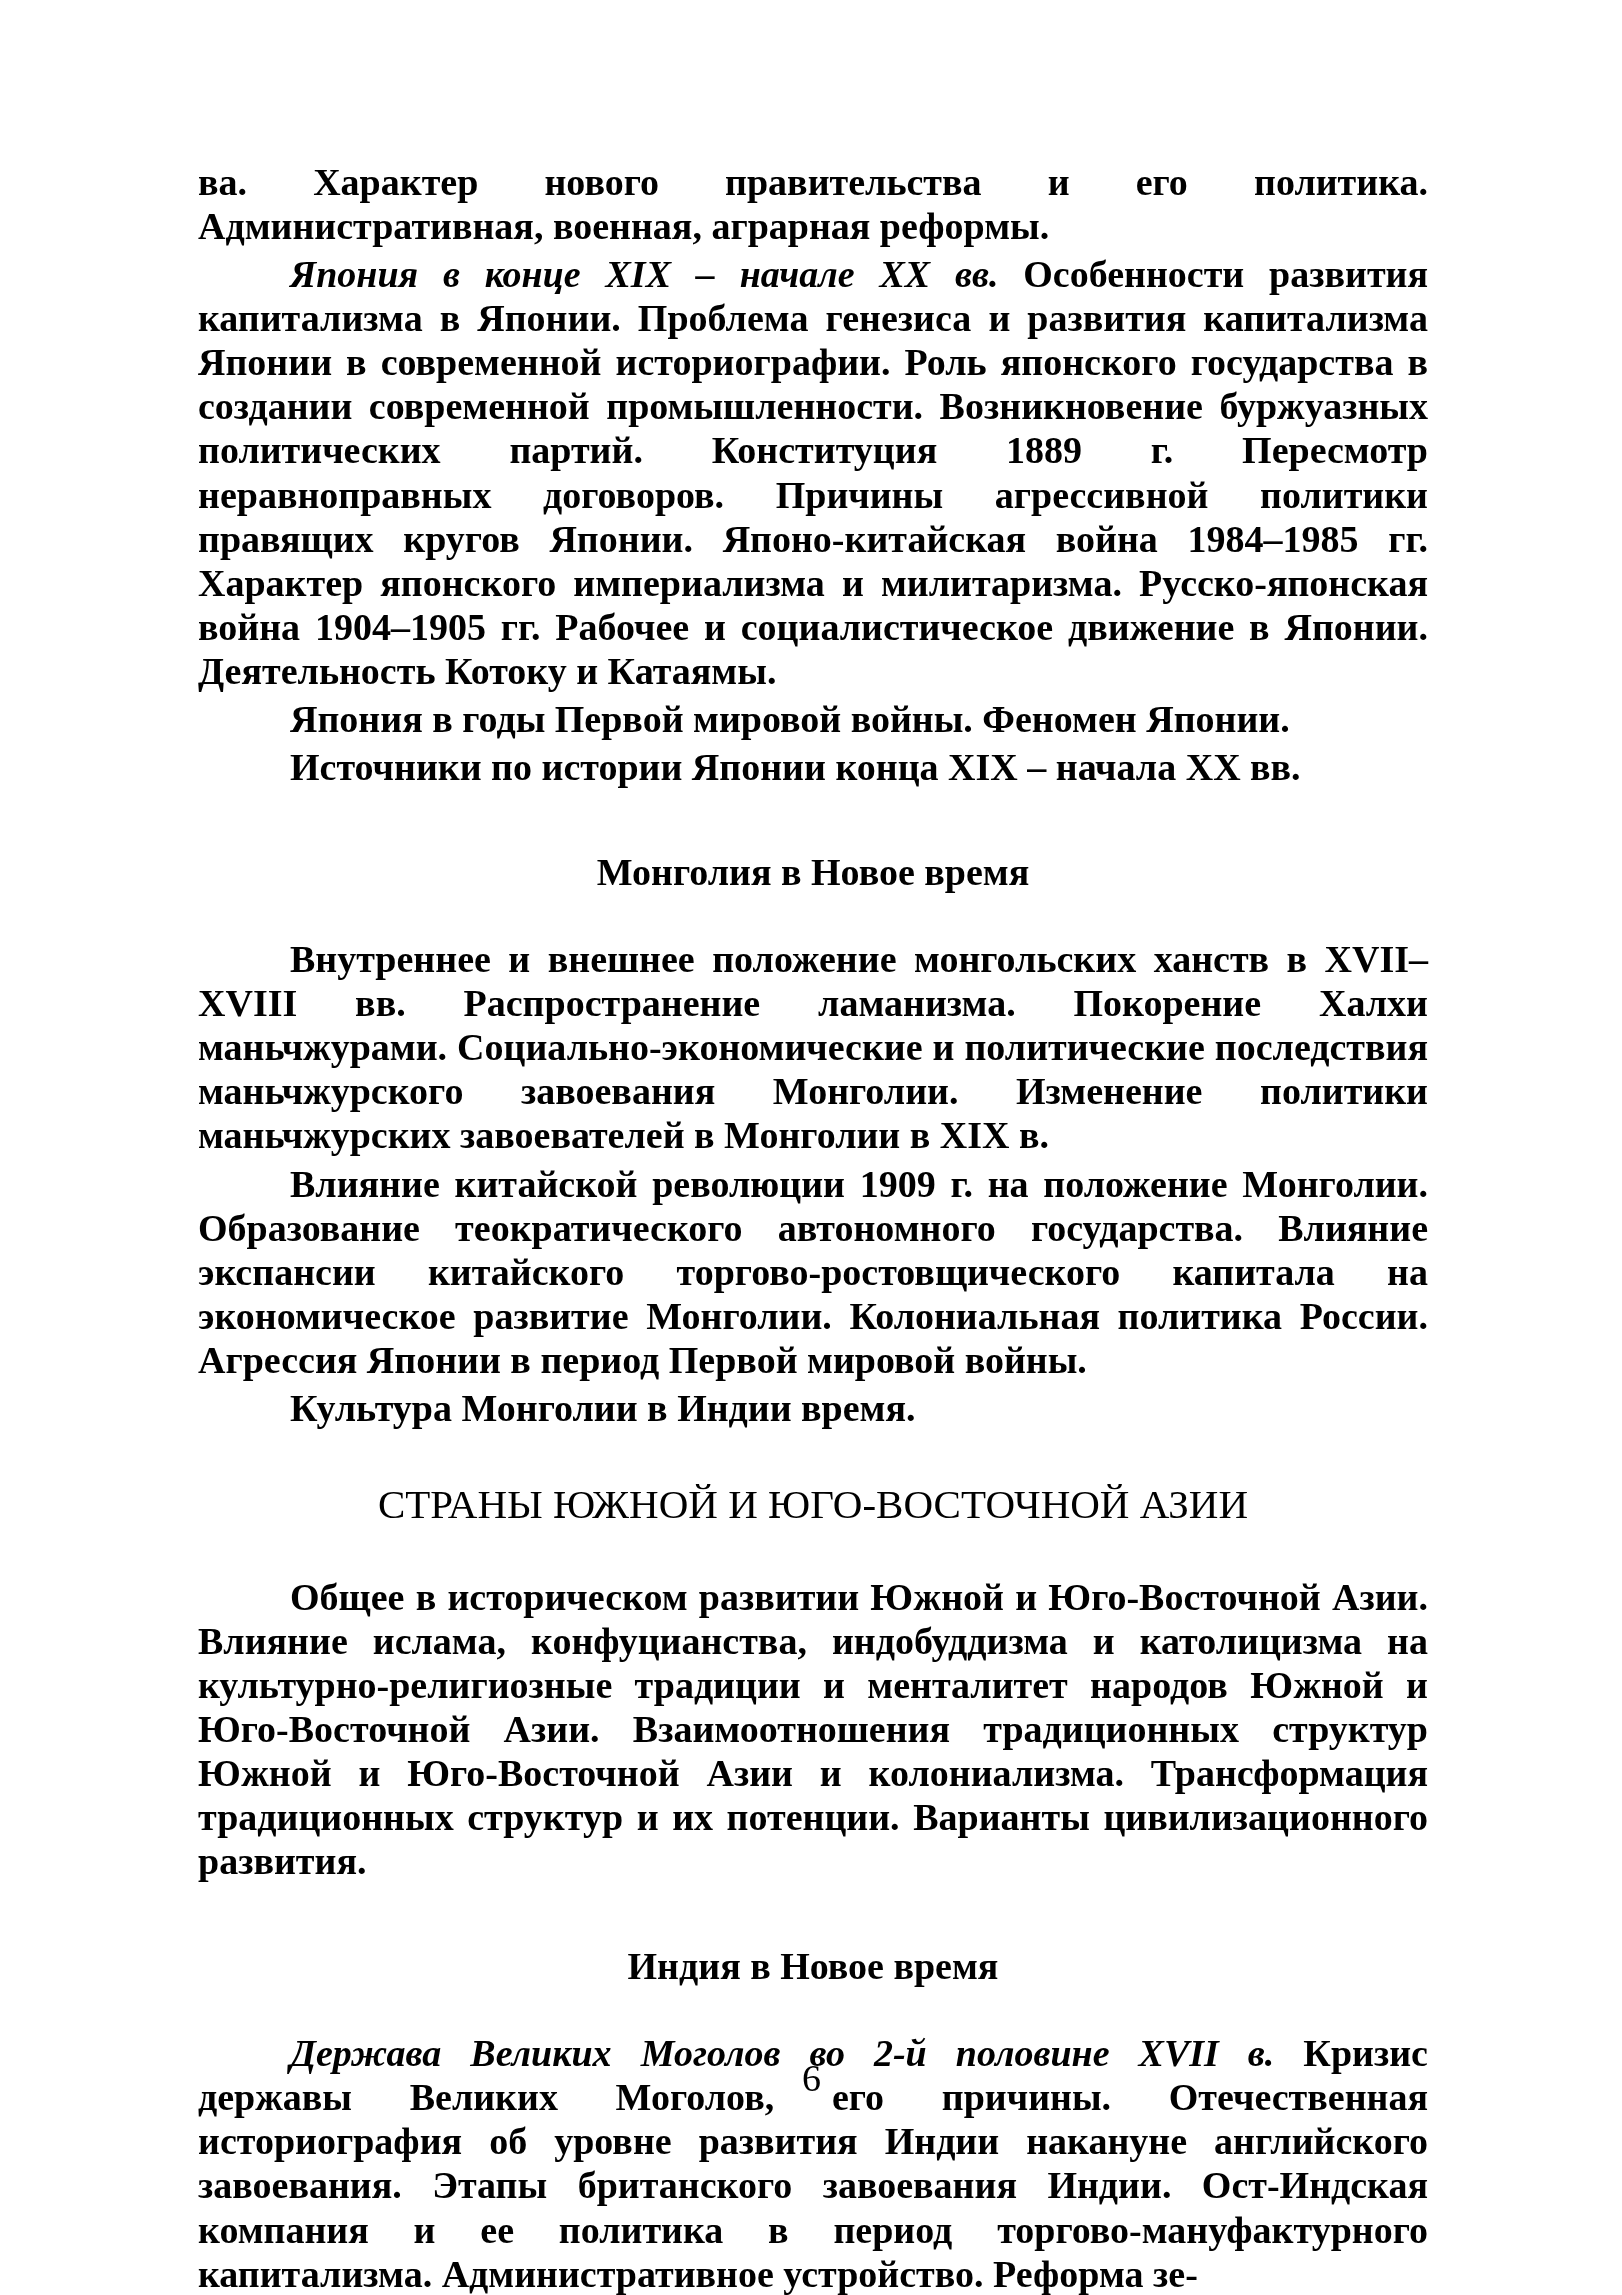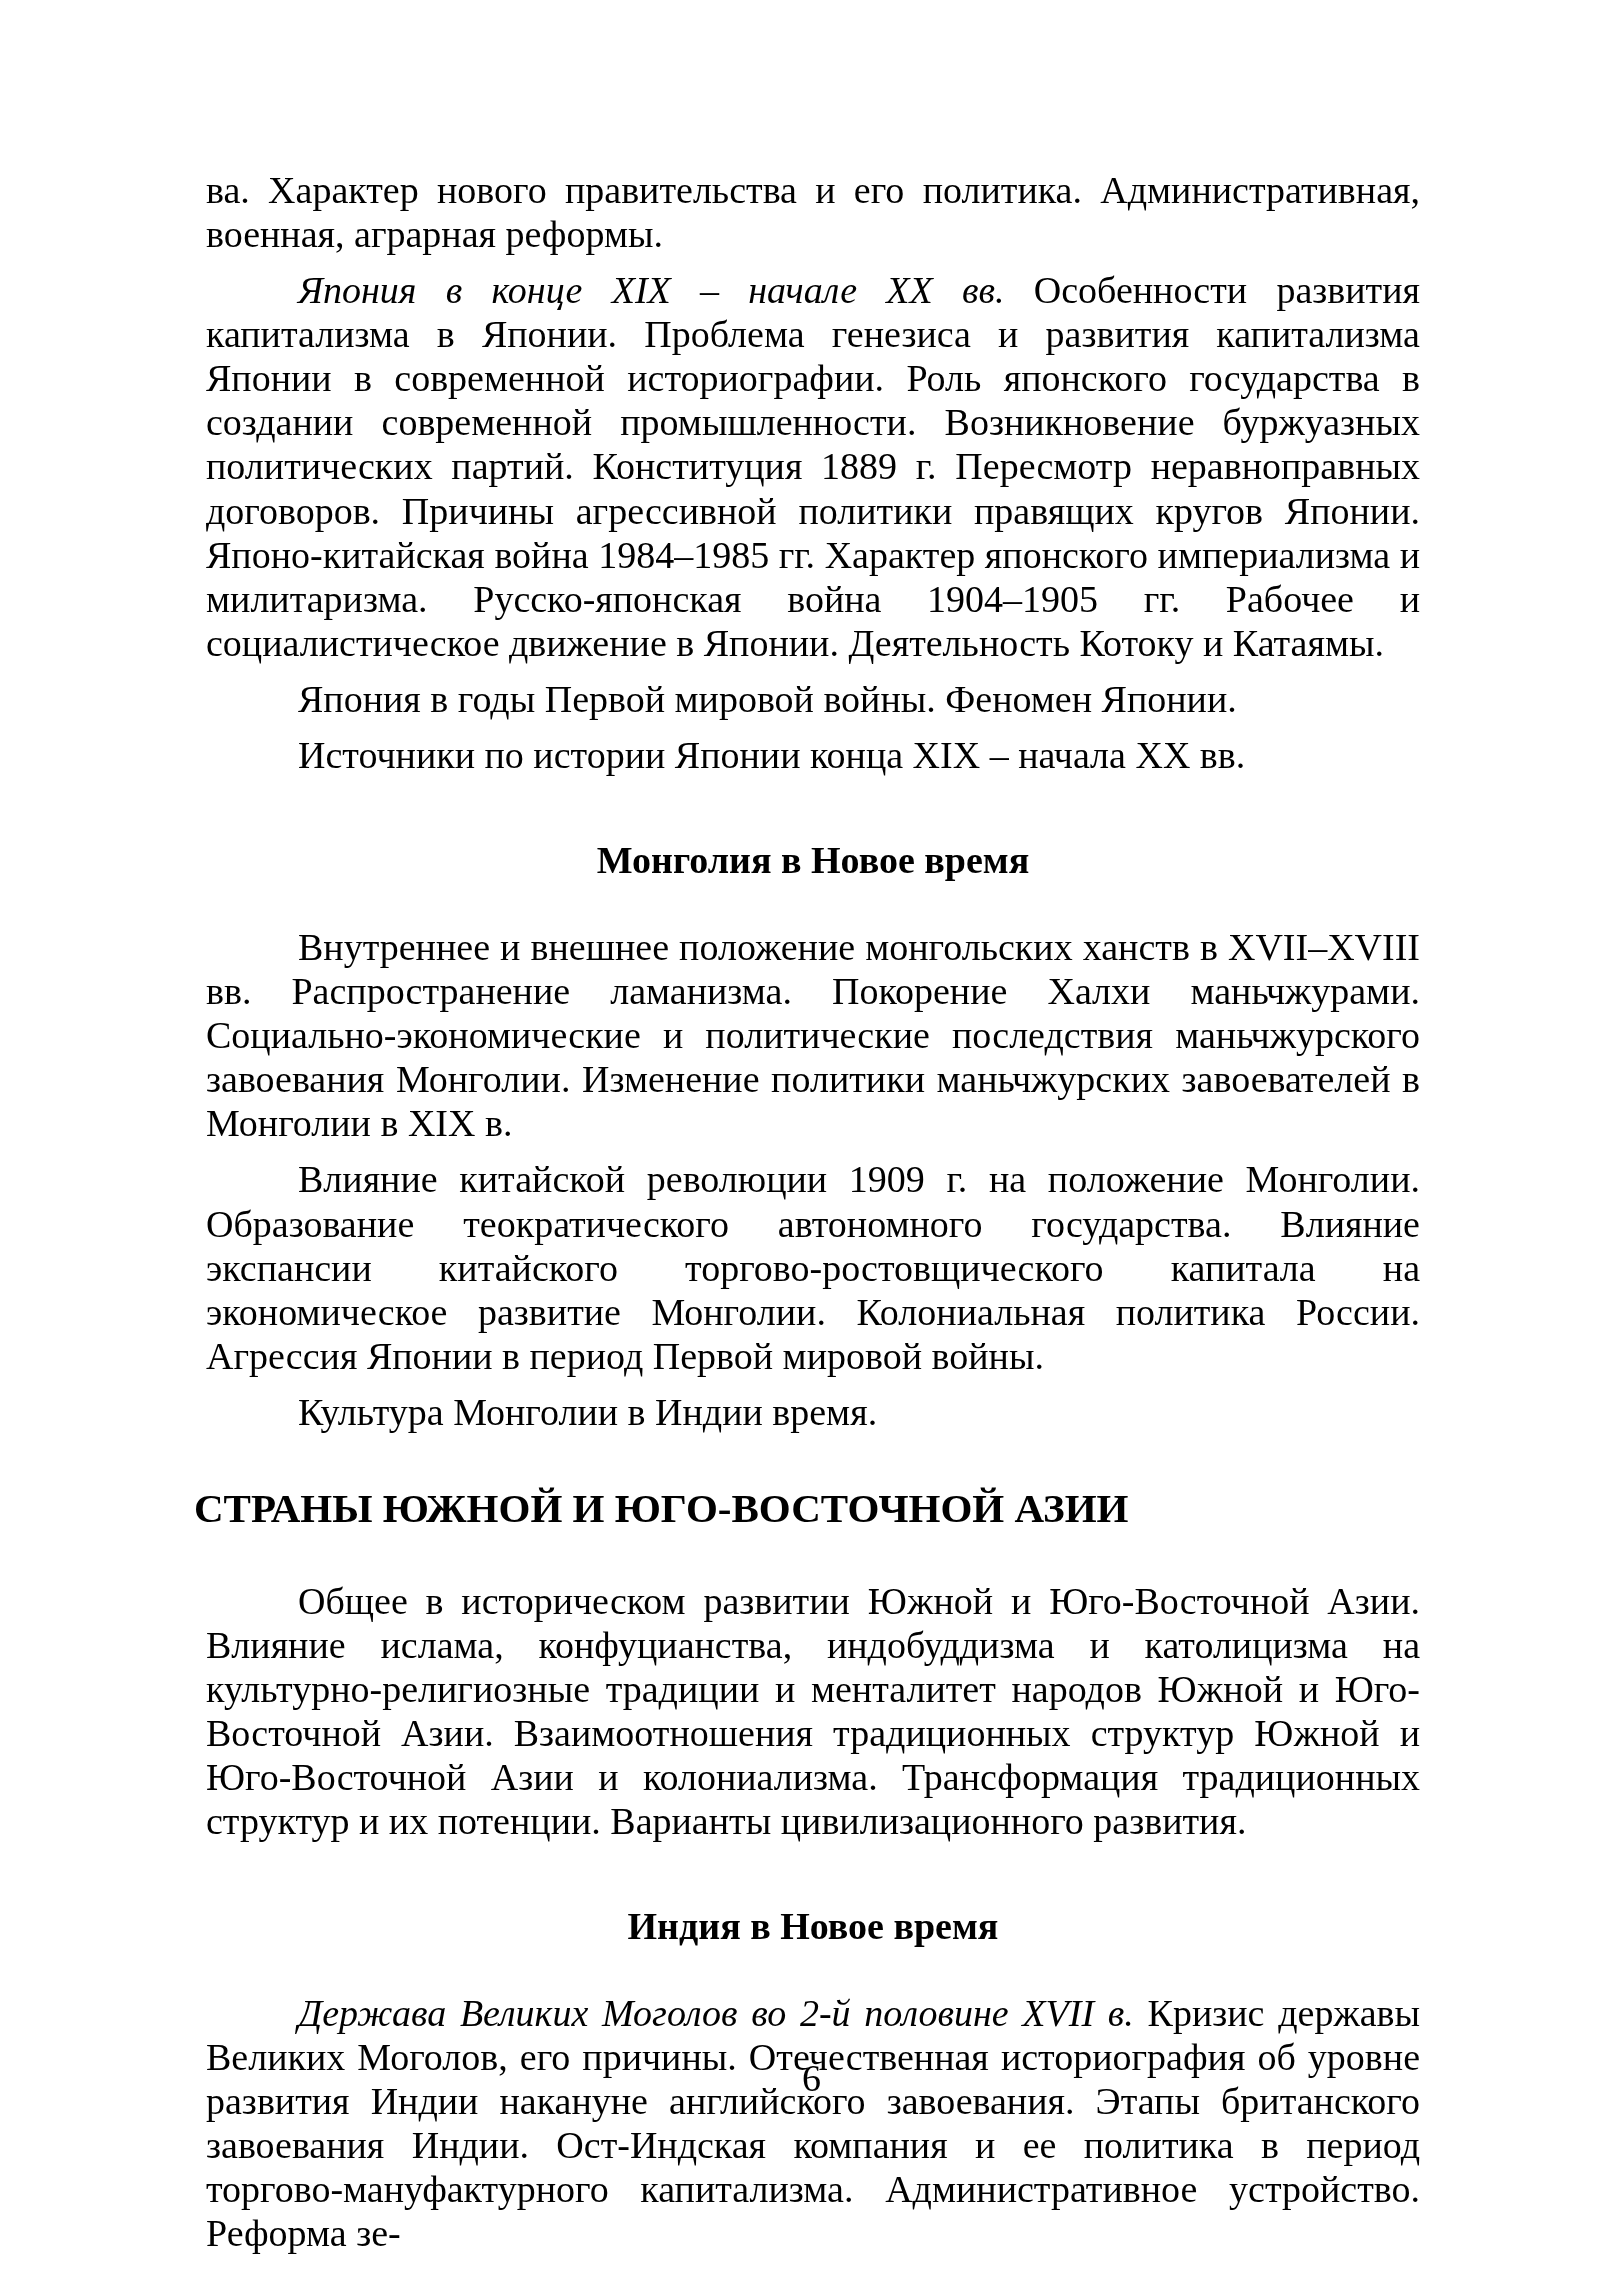--- a/index.html
+++ b/index.html
@@ -14,42 +14,43 @@
     background: #ffffff;
     box-sizing: border-box;
     padding: 156px 191px 0 194px;
     font-family: "Liberation Serif", serif;
     font-size: 38px;
     line-height: 1.16;
     color: #000000;
     overflow: hidden;
   }
   p.body-para {
-    margin: 12px;
+    margin: 4px;
     text-align: justify;
     text-indent: 92px;
+    font-weight: bold;
   }
   p.no-indent {
     text-indent: 0;
   }
   .lead-italic {
     font-style: italic;
   }
   h2.sub-heading {
     margin: 61px 0 43px 0;
     text-align: center;
     font-size: 38px;
     font-weight: bold;
     line-height: 1.16;
   }
   h1.chapter-heading {
     margin: 51px 0 46px 0;
-    text-align: left;
+    text-align: center;
     font-size: 41px;
-    font-weight: bold;
+    font-weight: normal;
     line-height: 1.16;
   }
   .page-number {
     position: absolute;
     left: 0;
     right: 0;
     bottom: 195px;
     text-align: center;
     font-size: 38px;
   }

